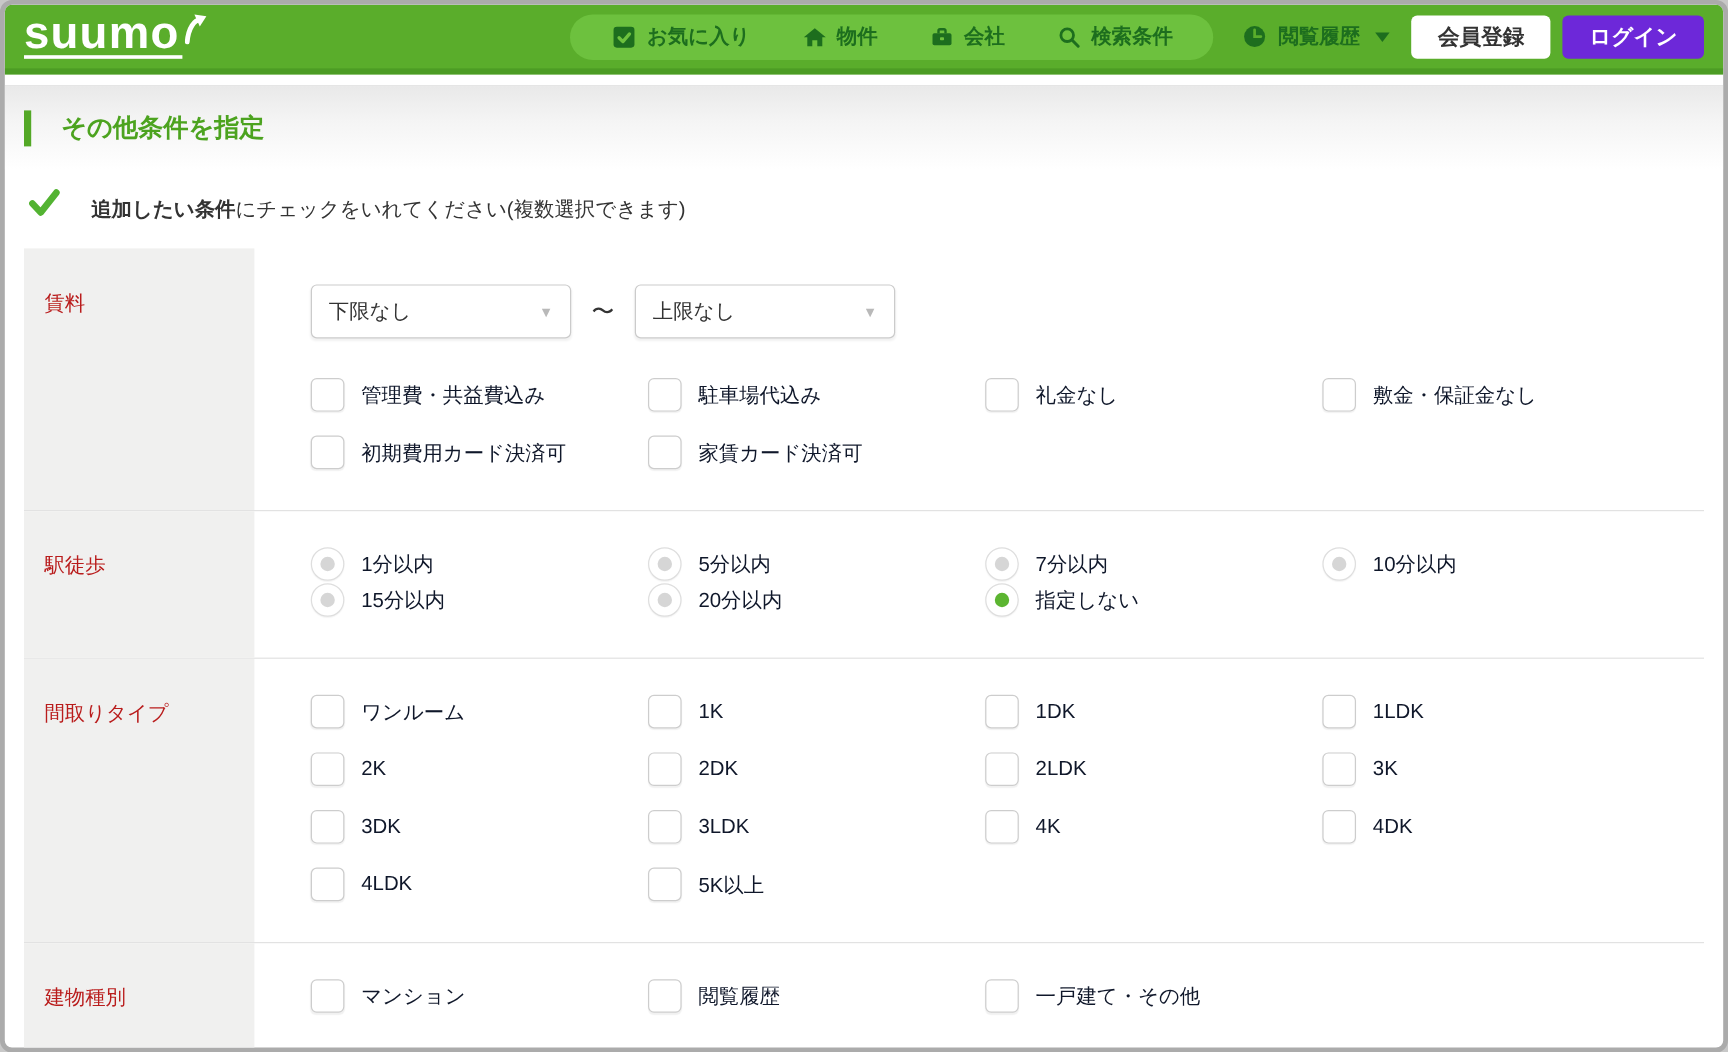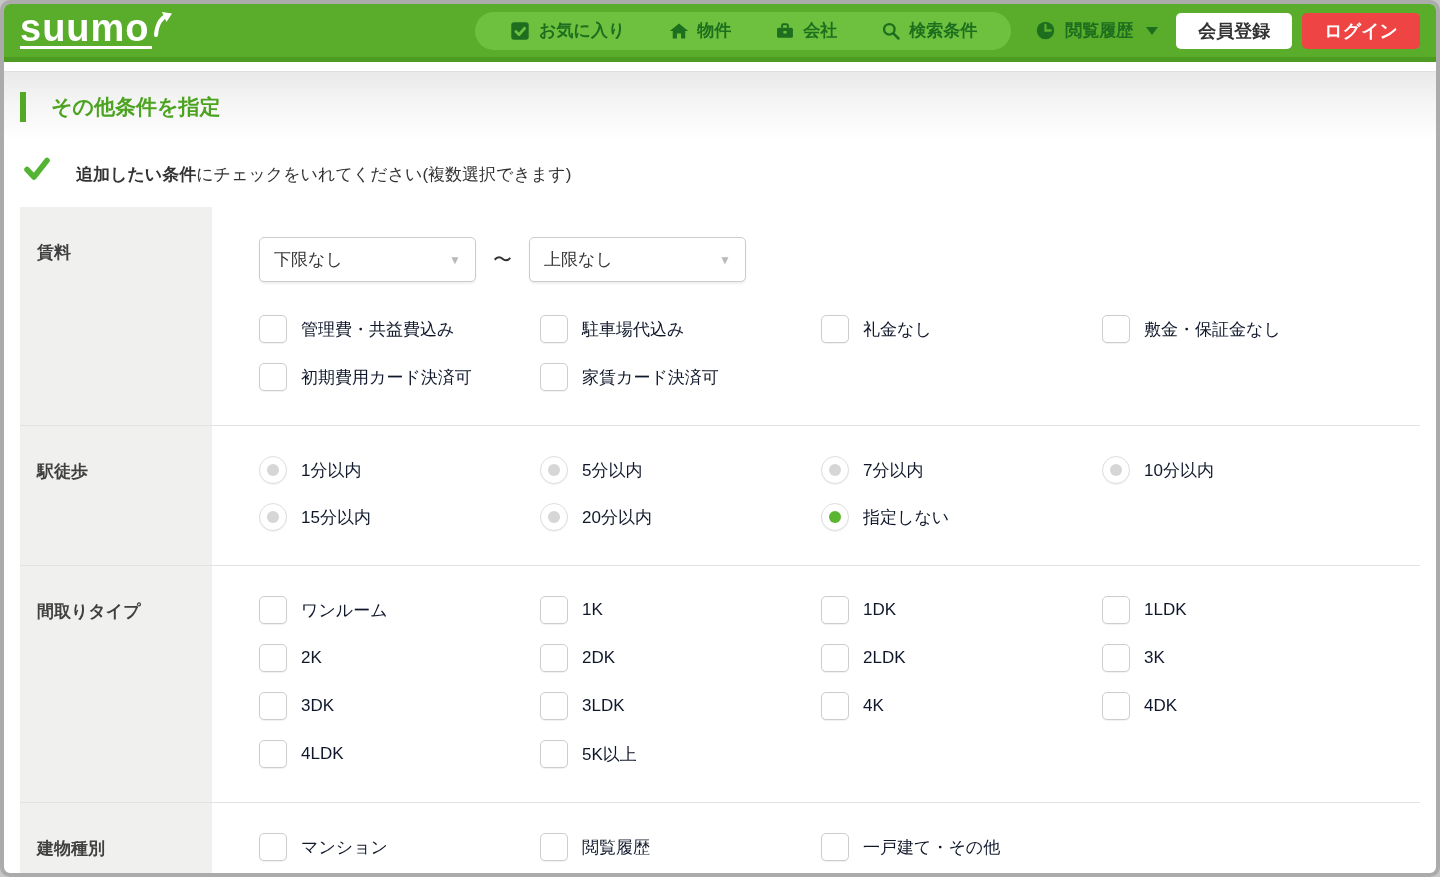--- a/index.html
+++ b/index.html
@@ -25,21 +25,21 @@
     margin-left:auto; height:38px; background:#6DC13E; border-radius:20px;
     display:flex; align-items:center; padding:0 34px; color:#1D6E1E;
   }
   .nav-item { display:flex; align-items:center; gap:8px; font-weight:bold; font-size:17px; cursor:pointer; margin-right:44px; }
   .nav-item:last-child { margin-right:0; }
   .nav-icon { display:flex; align-items:center; }
   .history { display:flex; align-items:center; gap:9px; color:#1D6E1E; font-weight:bold; font-size:17px; margin-left:24px; cursor:pointer; }
   .caret-down { width:0; height:0; border-left:6px solid transparent; border-right:6px solid transparent; border-top:8px solid #1D6E1E; margin-left:4px; }
   .btn { height:36px; border-radius:5px; border:none; font-weight:bold; font-size:18px; padding:0 22px; cursor:pointer; font-family:inherit; }
   .btn-register { background:#fff; color:#333; margin-left:18px; }
-  .btn-login { background:#ef4444; color:#fff; margin-left:10px; }
+  .btn-login { background:#6d28d9; color:#fff; margin-left:10px; }
 
   
   .title-band {
     margin-top:9px; height:70px; display:flex; align-items:center;
     background:linear-gradient(180deg,#E9E9E9 0%,#F4F4F4 40%,#FFFFFF 100%);
     border-top:1px solid #DFDFDF;
   }
   .page-title {
     margin-left:16px; border-left:6px solid #53A826; padding-left:25px;
     font-size:21px; font-weight:bold; color:#4CA31F; line-height:30px;
@@ -48,35 +48,35 @@
   
   .instruction { display:flex; align-items:flex-end; gap:26px; margin:16px 0 0 20px; font-size:17px; color:#333; }
   .instruction b { font-weight:bold; }
 
   
   .form-table { margin:21px 16px 0 16px; }
   .form-row { display:flex; border-top:1px solid #E2E2E2; }
   .form-row:first-child { border-top:none; }
   .row-label {
     width:192px; flex-shrink:0; background:#F0F0EF;
-    padding:34px 10px 0 17px; font-weight:bold; font-size:17px; color:#404040;
+    padding:34px 10px 0 17px; font-weight:normal; font-size:17px; color:#b91c1c;
   }
   .row-content { flex:1; padding:30px 0 34px 47px; }
 
   .rent-selects { display:flex; align-items:center; gap:17px; margin-bottom:33px; }
   .select-box {
     width:217px; height:45px; background:#fff; border:1px solid #CBCBCB; border-radius:5px;
     display:flex; align-items:center; justify-content:space-between; padding:0 14px;
     font-size:17px; color:#333; cursor:pointer; box-shadow:0 2px 2px rgba(0,0,0,0.06);
   }
   .select-caret { color:#B9B9B9; font-size:12px; }
   .tilde { font-size:19px; color:#333; }
 
   .opt-grid { display:grid; grid-template-columns:repeat(4,281px); row-gap:20px; }
-  .opt-grid.radios { row-gap:19px; }
+  .opt-grid.radios { row-gap:2px; }
   .opt { display:flex; align-items:center; gap:14px; font-size:17px; color:#0f172a; cursor:pointer; }
   .checkbox {
     width:28px; height:28px; flex-shrink:0; background:#fff;
     border:1px solid #CDCDCD; border-radius:5px; box-shadow:0 1px 1px rgba(0,0,0,0.06);
   }
   .radio {
     width:28px; height:28px; flex-shrink:0; background:#fff; border:1px solid #DEDEDE;
     border-radius:50%; display:flex; align-items:center; justify-content:center;
     box-shadow:0 1px 1px rgba(0,0,0,0.05);
   }

